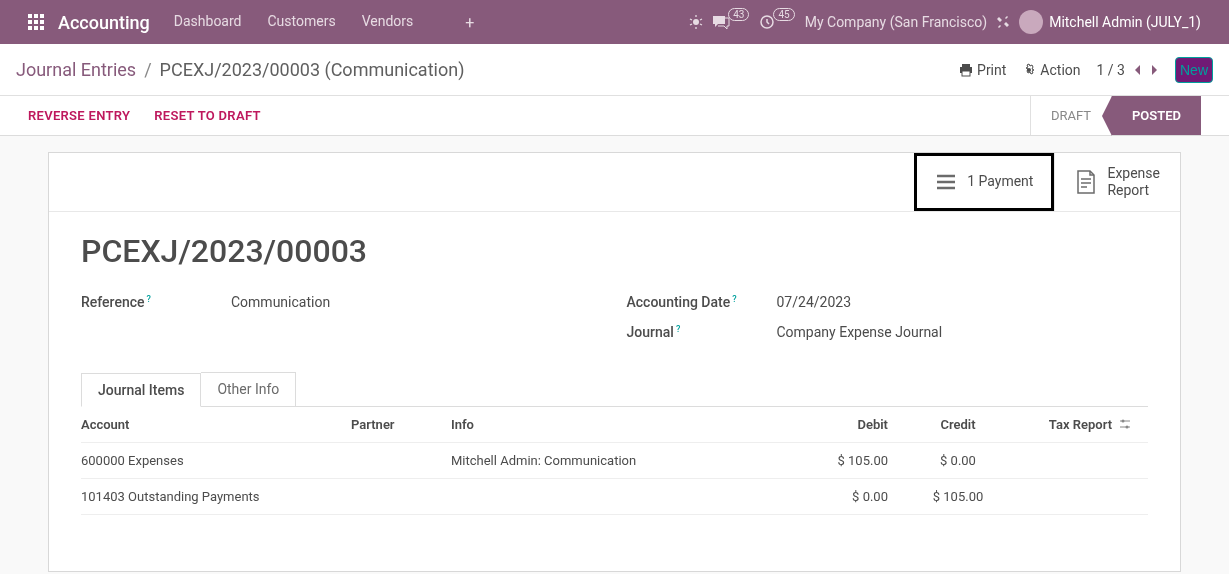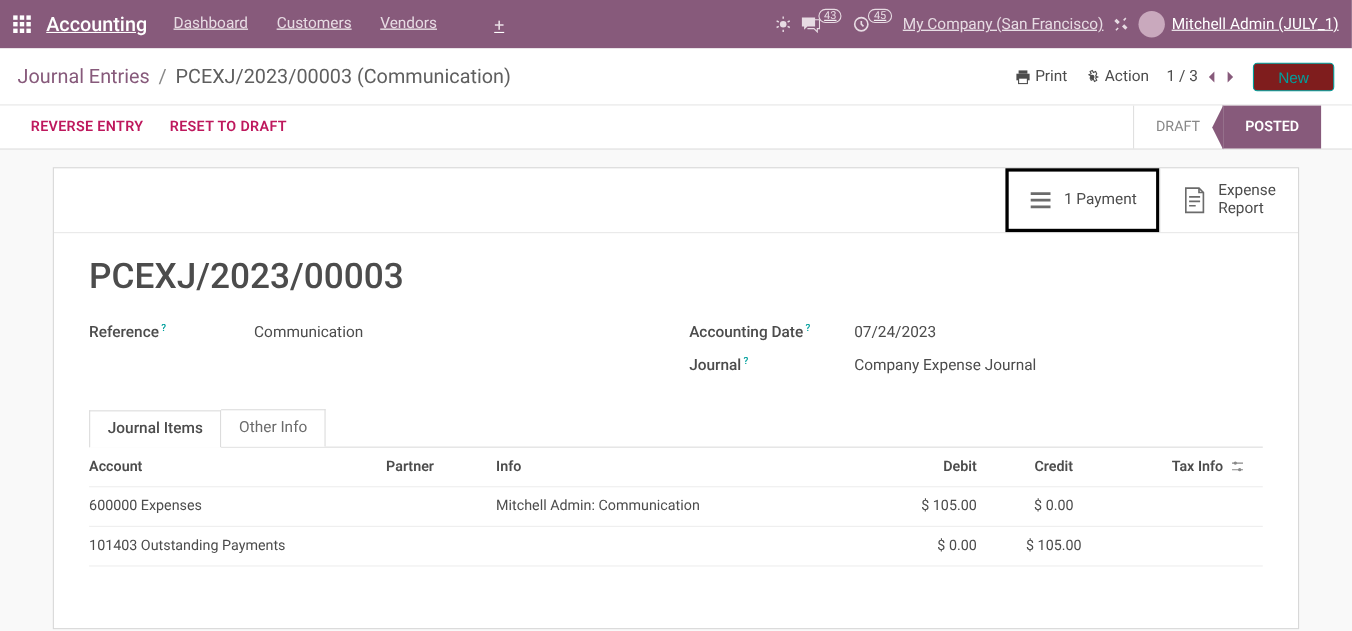--- a/index.html
+++ b/index.html
@@ -1,18 +1,18 @@
 <!DOCTYPE html>
 <html><head>
 <meta charset="utf-8">
 <style>
 * { box-sizing: border-box; margin: 0; padding: 0; }
 body { font-family: -apple-system, BlinkMacSystemFont, "Segoe UI", Roboto, sans-serif; font-size: 13px; color: #4c4c4c; background: #f9f9f9; width: 1229px; height: 574px; overflow: hidden; }
 
-.topbar { background: #875a7b; height: 44px; display: flex; align-items: center; padding: 0 12px; color: #fff; text-decoration: underline; }
+.topbar { background: #875a7b; height: 44px; display: flex; align-items: center; padding: 0 28px; color: #fff; }
 .apps-icon { display: grid; grid-template-columns: repeat(3,4px); grid-template-rows: repeat(3,4px); gap: 2px; margin-right: 14px; cursor: pointer; }
 .apps-icon span { background: #fff; width: 4px; height: 4px; }
 .brand { font-size: 18px; font-weight: 500; color: #fff; margin-right: 24px; }
 .nav-menu { display: flex; gap: 26px; }
 .nav-item { color: #e7dbe3; font-size: 14px; cursor: pointer; }
 .nav-plus { color: #e7dbe3; font-size: 16px; cursor: pointer; margin-left: 26px; }
 .topbar-right { margin-left: auto; display: flex; align-items: center; gap: 8px; }
 .icon-btn { color: #e7dbe3; cursor: pointer; position: relative; display: flex; align-items: center; }
 .badge { background: #875a7b; border: 1px solid #e7dbe3; color: #e7dbe3; font-size: 10px; border-radius: 8px; padding: 0 4px; position: relative; top: -8px; left: -2px; }
 .company { color: #e7dbe3; font-size: 14px; }
@@ -20,21 +20,21 @@
 .user { color: #fff; font-size: 14px; display: flex; align-items: center; }
 
 .controlbar { background: #fff; height: 52px; display: flex; align-items: center; padding: 0 16px; border-bottom: 1px solid #e0e0e0; }
 .breadcrumb { display: flex; align-items: baseline; gap: 8px; }
 .bc-link { color: #875a7b; font-size: 18px; cursor: pointer; }
 .bc-sep { color: #888; font-size: 18px; }
 .bc-current { color: #5f5f5f; font-size: 18px; }
 .controls-right { margin-left: auto; display: flex; align-items: center; gap: 16px; }
 .ctl-btn { color: #4c4c4c; font-size: 14px; cursor: pointer; display: flex; align-items: center; gap: 4px; }
 .pager { color: #4c4c4c; font-size: 14px; display: flex; align-items: center; gap: 8px; }
-.new-btn { border: 1px solid #00a09d; color: #00a09d; background: #7f1d1d; padding: 4px 22px; border-radius: 4px; font-size: 14px; cursor: pointer; }
+.new-btn { border: 1px solid #00a09d; color: #00a09d; background: #701a75; padding: 4px 4px; border-radius: 4px; font-size: 14px; cursor: pointer; }
 
 .statusbar { background: #fff; height: 40px; display: flex; align-items: center; padding: 0 28px 0 28px; border-bottom: 1px solid #dcdcdc; }
 .status-act { color: #be185d; font-weight: 600; font-size: 13px; margin-right: 24px; cursor: pointer; letter-spacing: 0.3px; }
 .status-right { margin-left: auto; display: flex; align-items: center; height: 100%; }
 .status-step { padding: 0 20px; color: #888; font-size: 13px; height: 100%; display: flex; align-items: center; position: relative; border-left: 1px solid #e0e0e0; }
 .status-step.active { background: #875a7b; color: #fff; font-weight: 600; }
 .status-step.active::before { content: ''; position: absolute; left: -10px; top: 0; border-top: 20px solid transparent; border-bottom: 20px solid transparent; border-right: 10px solid #875a7b; }
 
 .sheet { background: #fff; margin: 16px 48px; border: 1px solid #d8d8d8; min-height: 420px; }
 .sheet-top { border-bottom: 1px solid #e8e8e8; display: flex; justify-content: flex-end; padding: 0; }
@@ -229,21 +229,21 @@
       <div class="tab">Other Info</div>
     </div>
 
     <div class="grid">
       <div class="grid-row head">
         <div class="col-acc">Account</div>
         <div class="col-partner">Partner</div>
         <div class="col-label">Info</div>
         <div class="col-debit">Debit</div>
         <div class="col-credit">Credit</div>
-        <div class="col-tax">Tax Info</div>
+        <div class="col-tax">Tax Report</div>
         <div class="col-opt">
           <svg width="14" height="14" viewBox="0 0 14 14" fill="currentColor">
               <line x1="2" y1="4" x2="12" y2="4" stroke="currentColor"></line>
               <circle cx="5" cy="4" r="1.5"></circle>
               <line x1="2" y1="10" x2="12" y2="10" stroke="currentColor"></line>
               <circle cx="9" cy="10" r="1.5"></circle>
             </svg>
         </div>
       </div>
       <div class="grid-row">

